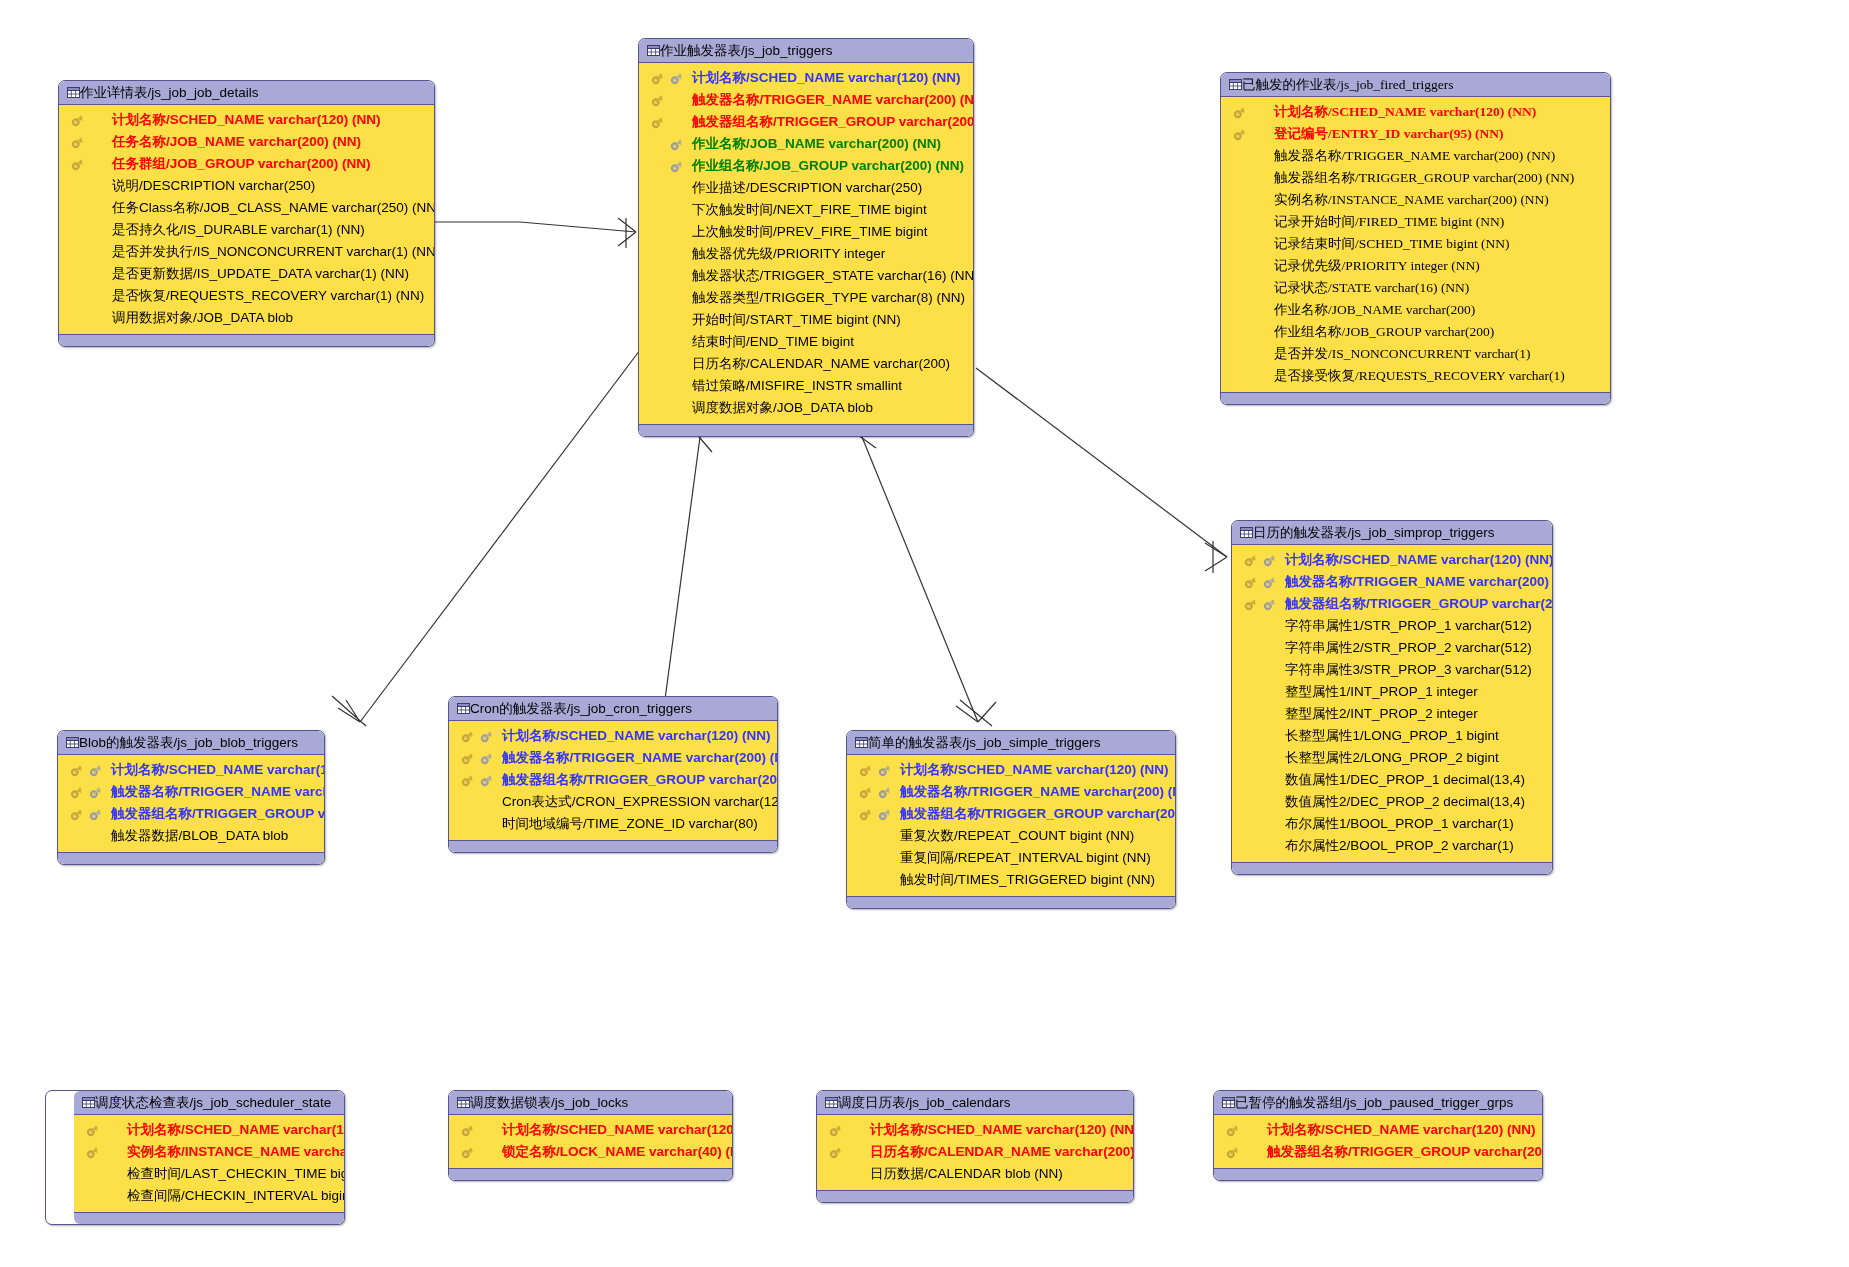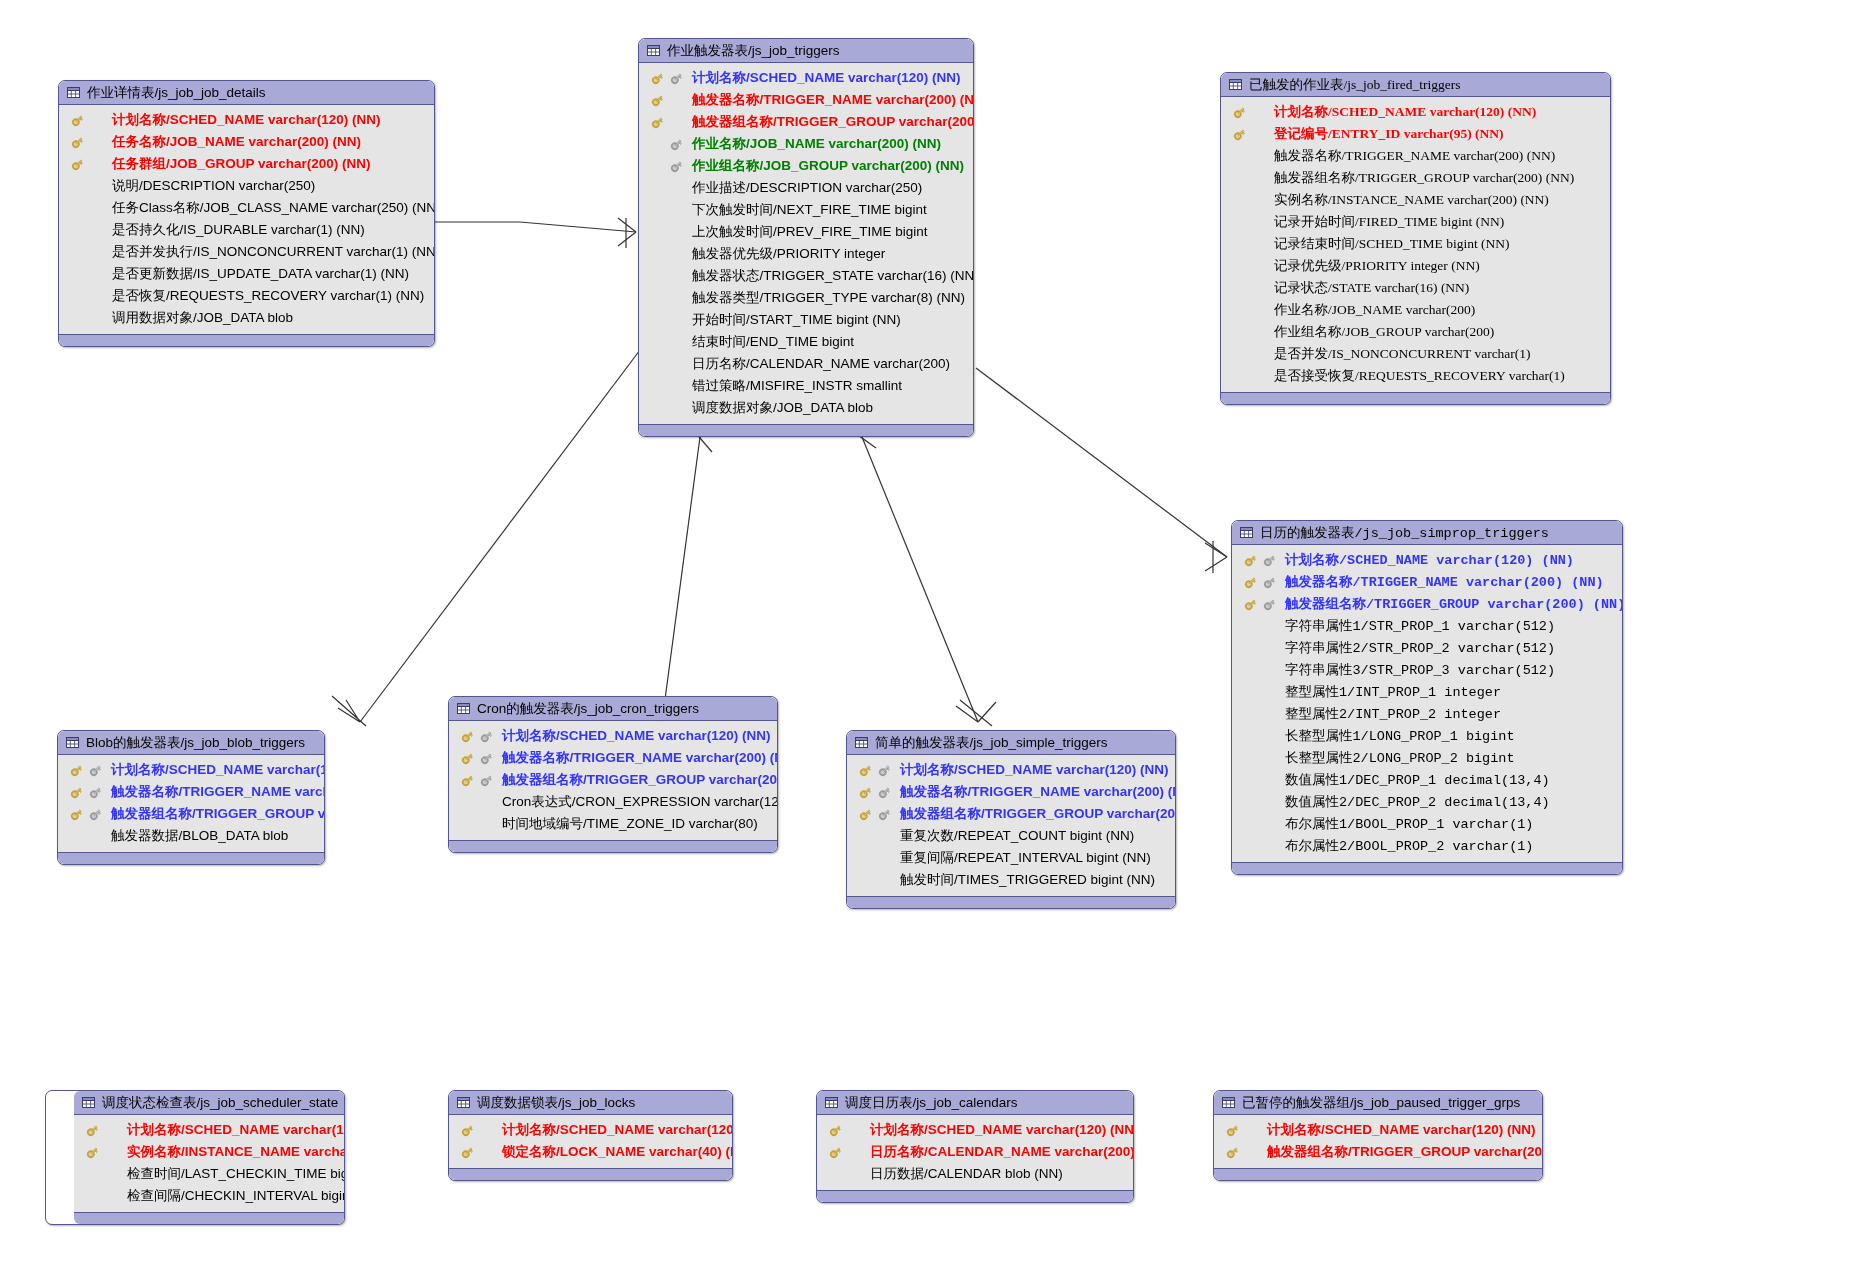--- a/index.html
+++ b/index.html
@@ -36,39 +36,38 @@
     box-sizing: border-box;
     overflow: hidden;
   }
   .entity-header {
     background: #a9a9d8;
     border-bottom: 1px solid #55558f;
     height: 23px;
     display: flex;
     align-items: center;
     padding: 0 8px;
-    gap: 7px;
     border-top-left-radius: 6px;
     border-top-right-radius: 6px;
   }
   .table-icon {
     width: 13px;
     height: 11px;
     flex: 0 0 auto;
     display: block;
   }
   .entity-title {
     font-size: 13.5px;
     color: #000000;
     white-space: nowrap;
     letter-spacing: 0px;
   }
   .entity-body {
     padding: 4px 0 5px 0;
-    background: #e5e5e5;
+    background: #fde047;
   }
   .attr {
     display: flex;
     align-items: center;
     height: 22px;
     padding-left: 9px;
     white-space: nowrap;
   }
   .keyslot {
     width: 19px;
@@ -461,21 +460,21 @@
             <span class="attr-label c-plain">是否并发/IS_NONCONCURRENT varchar(1)</span>
           </div>
           <div class="attr">
             <span class="keyslot"></span>
             <span class="keyslot"></span>
             <span class="attr-label c-plain">是否接受恢复/REQUESTS_RECOVERY varchar(1)</span>
           </div>
         </div>
         <div class="entity-footer"></div>
       </div>
-      <div class="entity" style="left: 1231px; top: 520px; width: 392px; font-family: Liberation Mono, monospace;">
+      <div class="entity" style="left: 1231px; top: 520px; width: 322px;">
         <div class="entity-header">
           <span>
             <svg class="table-icon" viewBox="0 0 13 11" xmlns="http://www.w3.org/2000/svg">
               <rect x="0.5" y="0.5" width="12" height="10" fill="#ffffff" stroke="#3b3b6b"></rect>
               <rect x="0.5" y="0.5" width="12" height="3" fill="#8a8ac4" stroke="#3b3b6b"></rect>
               <line x1="4.3" y1="3.5" x2="4.3" y2="10.5" stroke="#3b3b6b" stroke-width="0.8"></line>
               <line x1="8.6" y1="3.5" x2="8.6" y2="10.5" stroke="#3b3b6b" stroke-width="0.8"></line>
               <line x1="0.5" y1="7" x2="12.5" y2="7" stroke="#3b3b6b" stroke-width="0.8"></line>
             </svg>
           </span>

